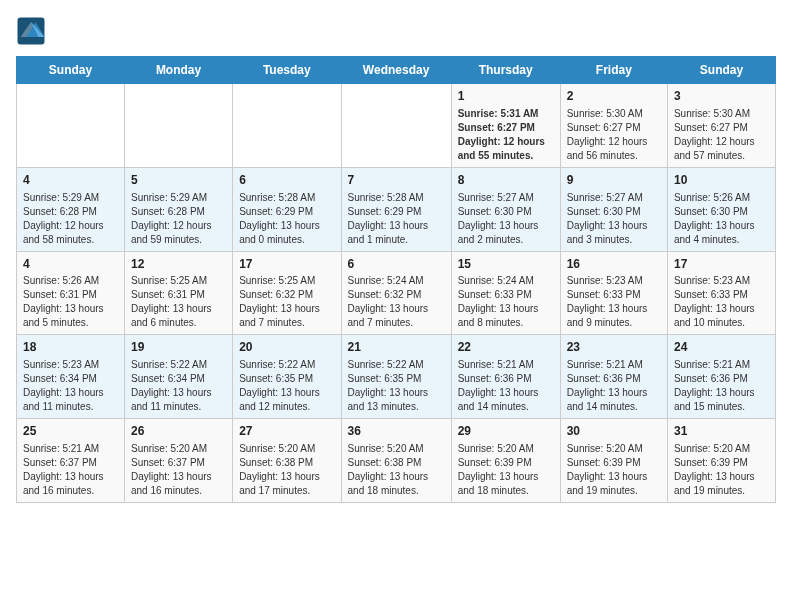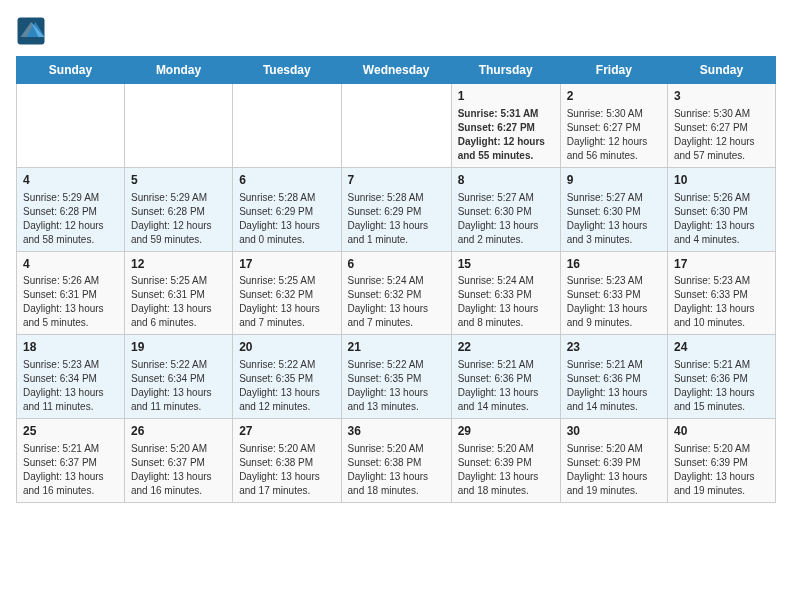--- a/index.html
+++ b/index.html
@@ -343,21 +343,21 @@
 and 18 minutes.</div>
         </td>
         <td>
           <div class="day-num">30</div>
           <div class="day-info" style="white-space: pre-wrap;">Sunrise: 5:20 AM
 Sunset: 6:39 PM
 Daylight: 13 hours
 and 19 minutes.</div>
         </td>
         <td>
-          <div class="day-num">40</div>
+          <div class="day-num">31</div>
           <div class="day-info" style="white-space: pre-wrap;">Sunrise: 5:20 AM
 Sunset: 6:39 PM
 Daylight: 13 hours
 and 19 minutes.</div>
         </td>
       </tr>
     </tbody>
 </table>
 
 </body></html>

